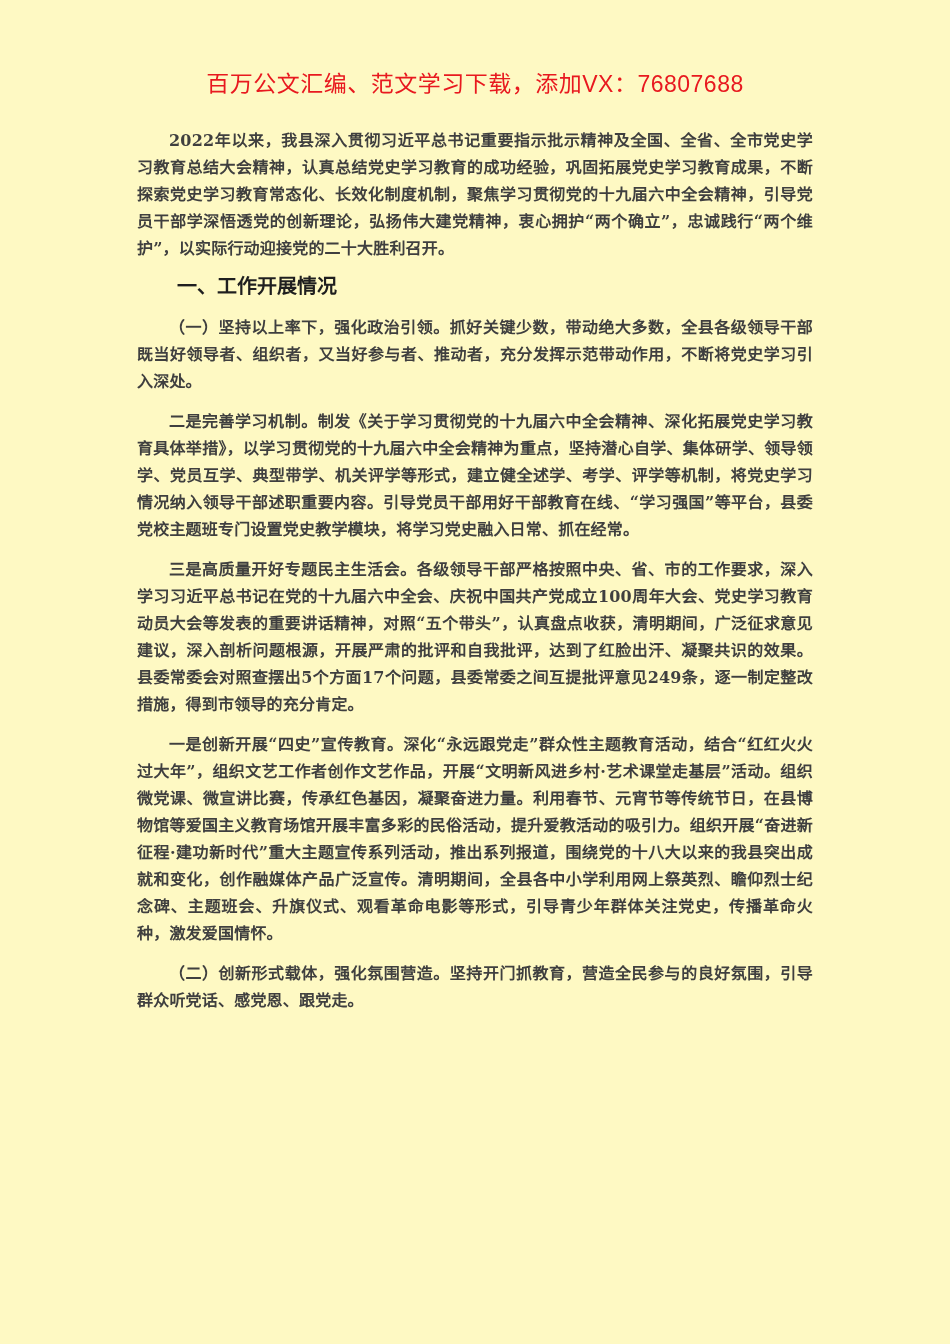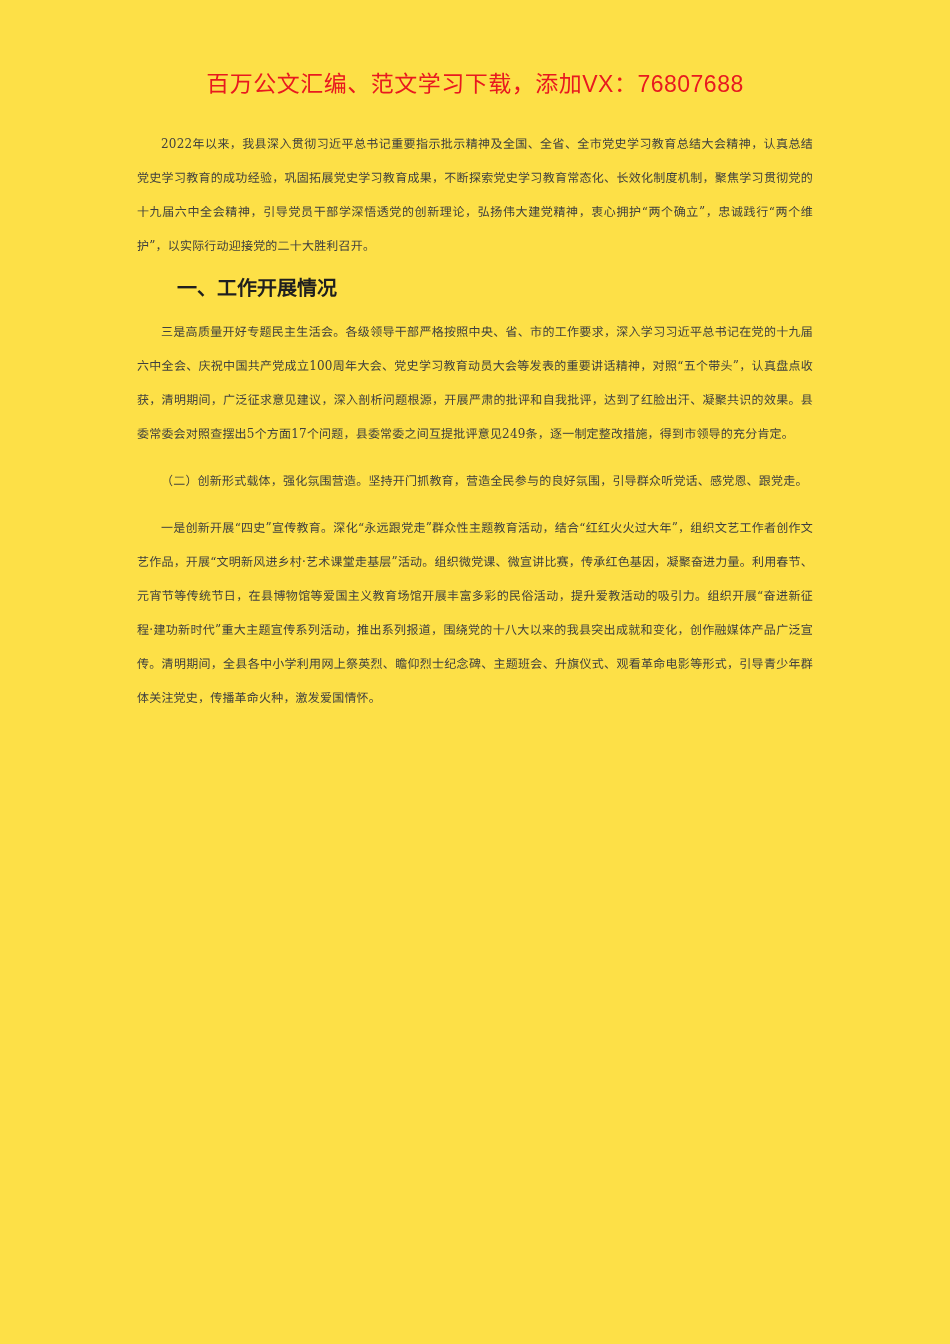--- a/index.html
+++ b/index.html
@@ -7,72 +7,75 @@
   body {
     width: 950px;
     height: 1344px;
     background: #ffffff;
     overflow: hidden;
     font-family: "DejaVu Serif", serif;
   }
   .page {
     width: 950px;
     height: 1344px;
-    background: #fde047;
+    background: #fef9c3;
     padding-top: 68px;
   }
   .notice {
     text-align: center;
     color: #e8191f;
     font-family: "Liberation Sans", sans-serif;
     font-size: 23px;
     font-weight: 500;
     line-height: 32px;
     letter-spacing: 0.5px;
   }
   .content {
     width: 676px;
     margin: 0 auto;
     padding-top: 27px;
     color: #3f3f3f;
   }
   .content p {
-    font-size: 12px;
-    line-height: 34px;
+    font-size: 16px;
+    line-height: 27px;
     margin: 0 0 13px 0;
     text-indent: 2em;
     text-align: justify;
     letter-spacing: 0.2px;
+    font-weight: bold;
   }
   .content h2 {
     font-size: 20px;
     line-height: 25px;
     margin: 8px 0 14px 0;
     text-indent: 2em;
     font-weight: bold;
     color: #1f1f1f;
-    font-family: Liberation Serif, serif;
+    font-family: Liberation Mono, monospace;
   }
 </style>
 </head>
 <body>
 
 <div class="page">
 
   <div class="notice">百万公文汇编、范文学习下载，添加VX：76807688</div>
 
   <div class="content">
 
     <p>2022年以来，我县深入贯彻习近平总书记重要指示批示精神及全国、全省、全市党史学习教育总结大会精神，认真总结党史学习教育的成功经验，巩固拓展党史学习教育成果，不断探索党史学习教育常态化、长效化制度机制，聚焦学习贯彻党的十九届六中全会精神，引导党员干部学深悟透党的创新理论，弘扬伟大建党精神，衷心拥护“两个确立”，忠诚践行“两个维护”，以实际行动迎接党的二十大胜利召开。</p>
 
     <h2>一、工作开展情况</h2>
 
+    <p>（一）坚持以上率下，强化政治引领。抓好关键少数，带动绝大多数，全县各级领导干部既当好领导者、组织者，又当好参与者、推动者，充分发挥示范带动作用，不断将党史学习引入深处。</p>
 
 
+    <p>二是完善学习机制。制发《关于学习贯彻党的十九届六中全会精神、深化拓展党史学习教育具体举措》，以学习贯彻党的十九届六中全会精神为重点，坚持潜心自学、集体研学、领导领学、党员互学、典型带学、机关评学等形式，建立健全述学、考学、评学等机制，将党史学习情况纳入领导干部述职重要内容。引导党员干部用好干部教育在线、“学习强国”等平台，县委党校主题班专门设置党史教学模块，将学习党史融入日常、抓在经常。</p>
 
     <p>三是高质量开好专题民主生活会。各级领导干部严格按照中央、省、市的工作要求，深入学习习近平总书记在党的十九届六中全会、庆祝中国共产党成立100周年大会、党史学习教育动员大会等发表的重要讲话精神，对照“五个带头”，认真盘点收获，清明期间，广泛征求意见建议，深入剖析问题根源，开展严肃的批评和自我批评，达到了红脸出汗、凝聚共识的效果。县委常委会对照查摆出5个方面17个问题，县委常委之间互提批评意见249条，逐一制定整改措施，得到市领导的充分肯定。</p>
 
+    <p>一是创新开展“四史”宣传教育。深化“永远跟党走”群众性主题教育活动，结合“红红火火过大年”，组织文艺工作者创作文艺作品，开展“文明新风进乡村·艺术课堂走基层”活动。组织微党课、微宣讲比赛，传承红色基因，凝聚奋进力量。利用春节、元宵节等传统节日，在县博物馆等爱国主义教育场馆开展丰富多彩的民俗活动，提升爱教活动的吸引力。组织开展“奋进新征程·建功新时代”重大主题宣传系列活动，推出系列报道，围绕党的十八大以来的我县突出成就和变化，创作融媒体产品广泛宣传。清明期间，全县各中小学利用网上祭英烈、瞻仰烈士纪念碑、主题班会、升旗仪式、观看革命电影等形式，引导青少年群体关注党史，传播革命火种，激发爱国情怀。</p>
+
     <p>（二）创新形式载体，强化氛围营造。坚持开门抓教育，营造全民参与的良好氛围，引导群众听党话、感党恩、跟党走。</p>
-
-    <p>一是创新开展“四史”宣传教育。深化“永远跟党走”群众性主题教育活动，结合“红红火火过大年”，组织文艺工作者创作文艺作品，开展“文明新风进乡村·艺术课堂走基层”活动。组织微党课、微宣讲比赛，传承红色基因，凝聚奋进力量。利用春节、元宵节等传统节日，在县博物馆等爱国主义教育场馆开展丰富多彩的民俗活动，提升爱教活动的吸引力。组织开展“奋进新征程·建功新时代”重大主题宣传系列活动，推出系列报道，围绕党的十八大以来的我县突出成就和变化，创作融媒体产品广泛宣传。清明期间，全县各中小学利用网上祭英烈、瞻仰烈士纪念碑、主题班会、升旗仪式、观看革命电影等形式，引导青少年群体关注党史，传播革命火种，激发爱国情怀。</p>
 
   </div>
 </div>
 
 </body></html>

